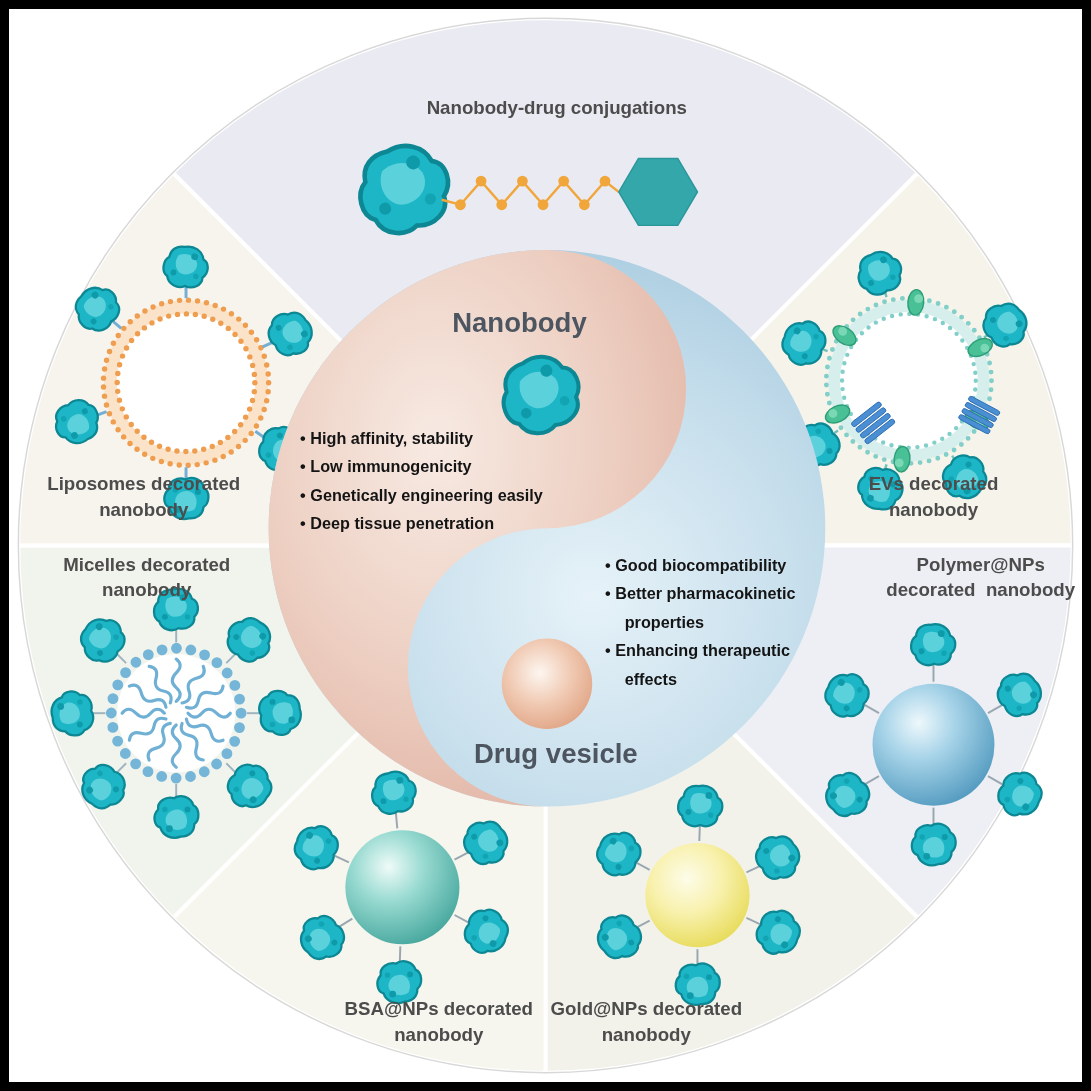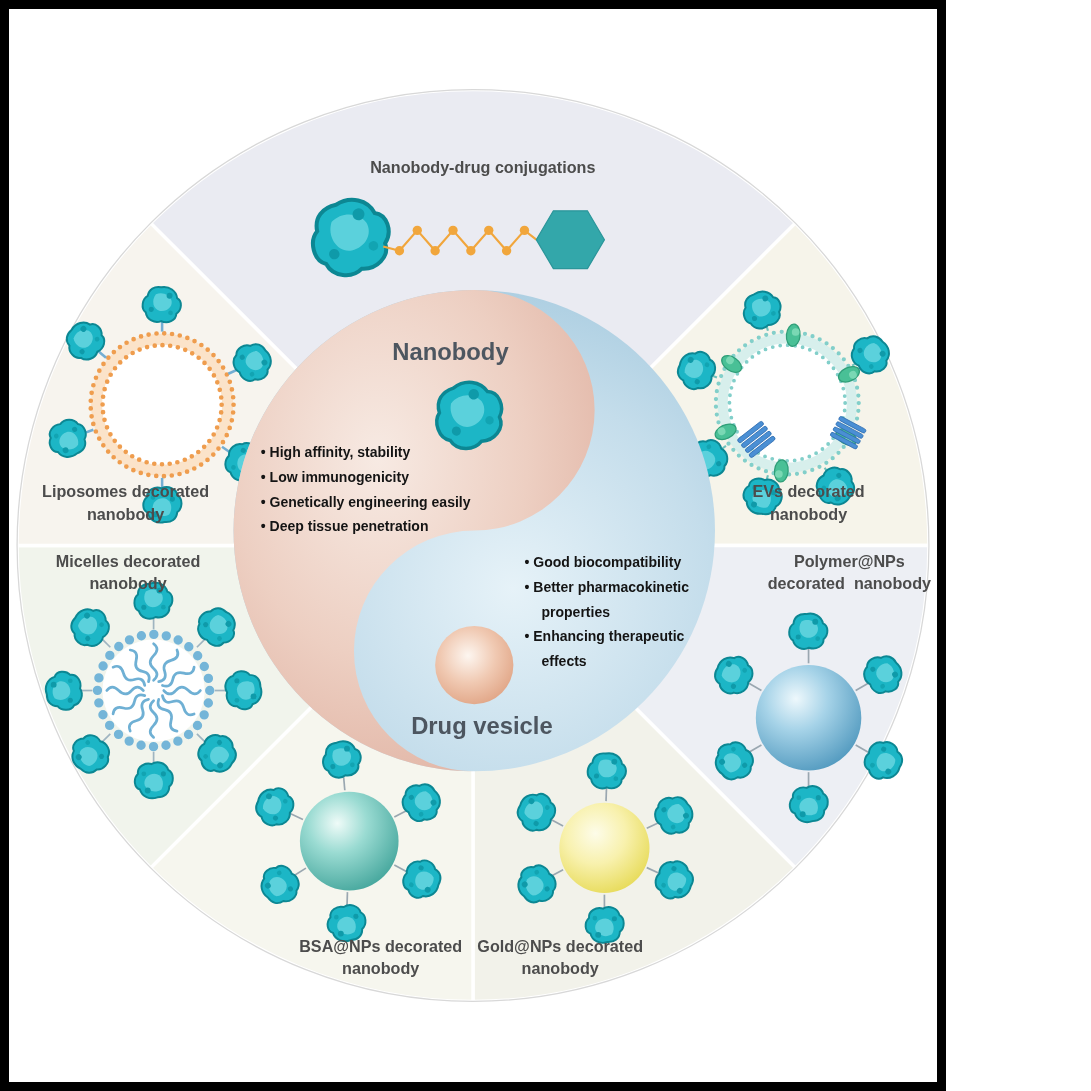--- a/index.html
+++ b/index.html
@@ -1,16 +1,16 @@
 <!DOCTYPE html>
 <html><head>
 <meta charset="utf-8">
 <style>
   html,body{margin:0;padding:0;background:#ffffff;}
-  .figure{width:946px;height:1091px;box-sizing:border-box;border:9px solid #000;background:#fff;position:relative;overflow:hidden;}
+  .figure{width:1091px;height:1091px;box-sizing:border-box;border:9px solid #000;background:#fff;position:relative;overflow:hidden;}
   .figure svg{display:block;width:100%;height:100%;}
   text{font-family:"Liberation Sans","DejaVu Sans",sans-serif;}
   .sector-label{font-size:19px;font-weight:bold;fill:#4c4c4c;text-anchor:middle;}
   .center-title{font-size:28px;font-weight:bold;fill:#4d5660;text-anchor:middle;}
   .bullet{font-size:16.5px;font-weight:bold;fill:#141414;}
   .pre{white-space:pre;}
 </style>
 </head>
 <body>
 

